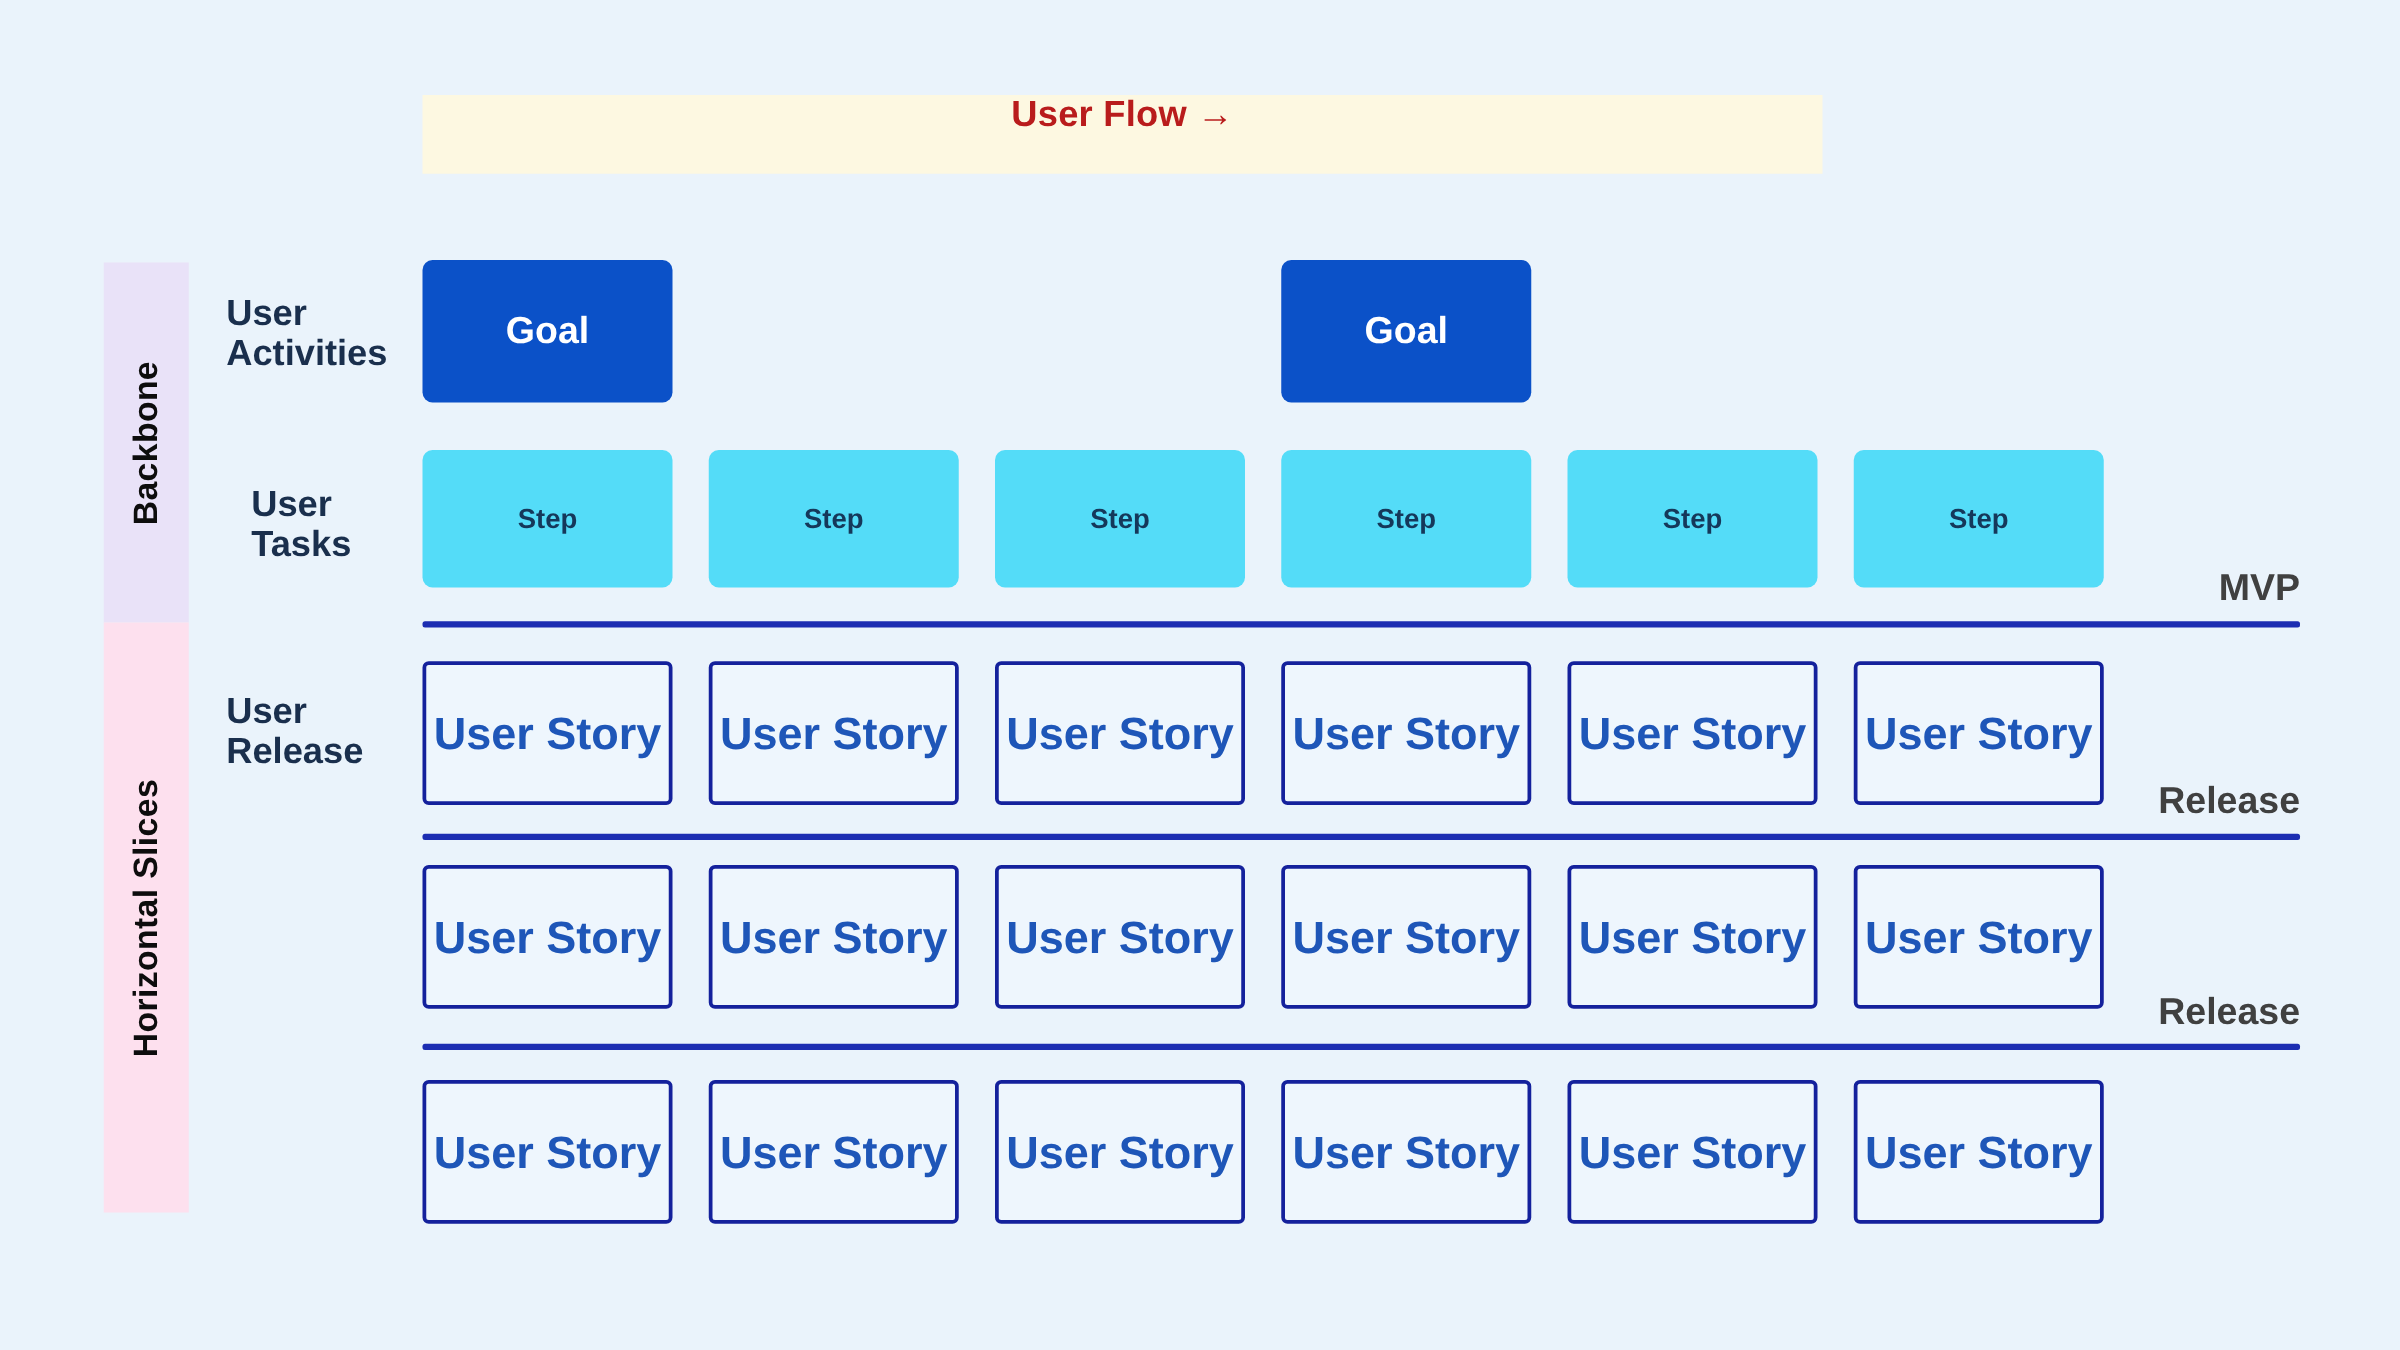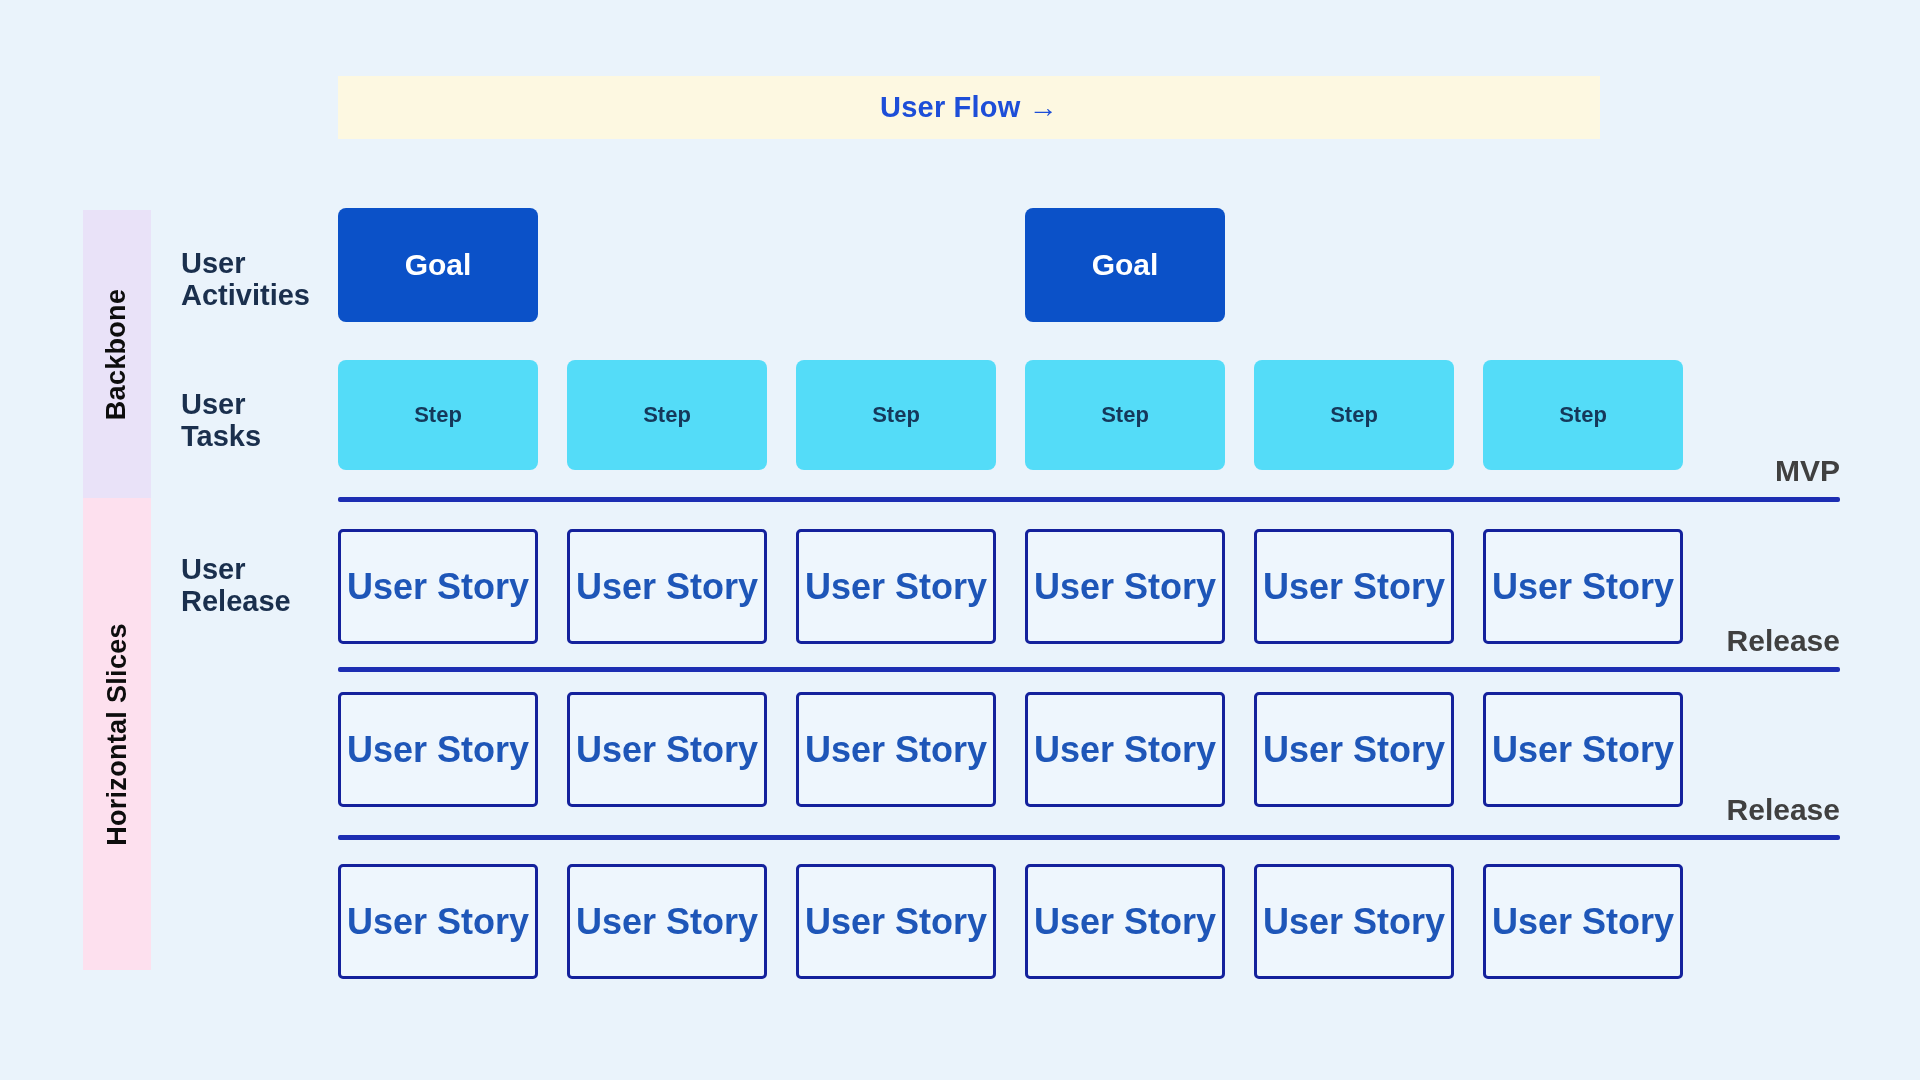--- a/index.html
+++ b/index.html
@@ -7,24 +7,24 @@
   body {
     position: relative;
     background: #eaf3fb;
     font-family: "Liberation Sans", "DejaVu Sans", sans-serif;
     overflow: hidden;
   }
   .abs { position: absolute; }
 
   
   .banner {
-    left: 338px; top: 76px; width: 1262px; height: 63px;
+    left: 338px; top: 76px; width: 1120px; height: 63px;
     background: #fdf8e1;
-    display: flex; align-items: center; justify-content: center;
-    font-size: 29px; font-weight: bold; color: #1d4ed8;
+    display: flex; justify-content: center;
+    font-size: 29px; font-weight: bold; color: #b91c1c;
     letter-spacing: 0.2px;
   }
 
   
   .strip {
     width: 68px;
     display: flex; align-items: center; justify-content: center;
   }
   .strip-backbone { left: 83px; top: 210px; height: 288px; background: #e9e2f8; }
   .strip-slices   { left: 83px; top: 498px; height: 472px; background: #fde0ee; }
@@ -34,22 +34,22 @@
     font-size: 27px; font-weight: bold; color: #0d0d0d;
     letter-spacing: 0.3px;
   }
 
   
   .row-label {
     left: 181px; width: 146px;
     font-size: 29px; font-weight: bold; color: #1a2f4d;
     line-height: 32px;
   }
-  .row-label-activities { top: 235px; margin-top: 12px; }
-  .row-label-tasks     { top: 388px; }
+  .row-label-activities { top: 235px; }
+  .row-label-tasks     { top: 388px; margin-left: 20px; }
   .row-label-stories   { top: 553px; }
 
   
   .card {
     width: 200px;
     display: flex; align-items: center; justify-content: center;
     font-weight: bold;
   }
   .goal-card {
     top: 208px; height: 114px;

